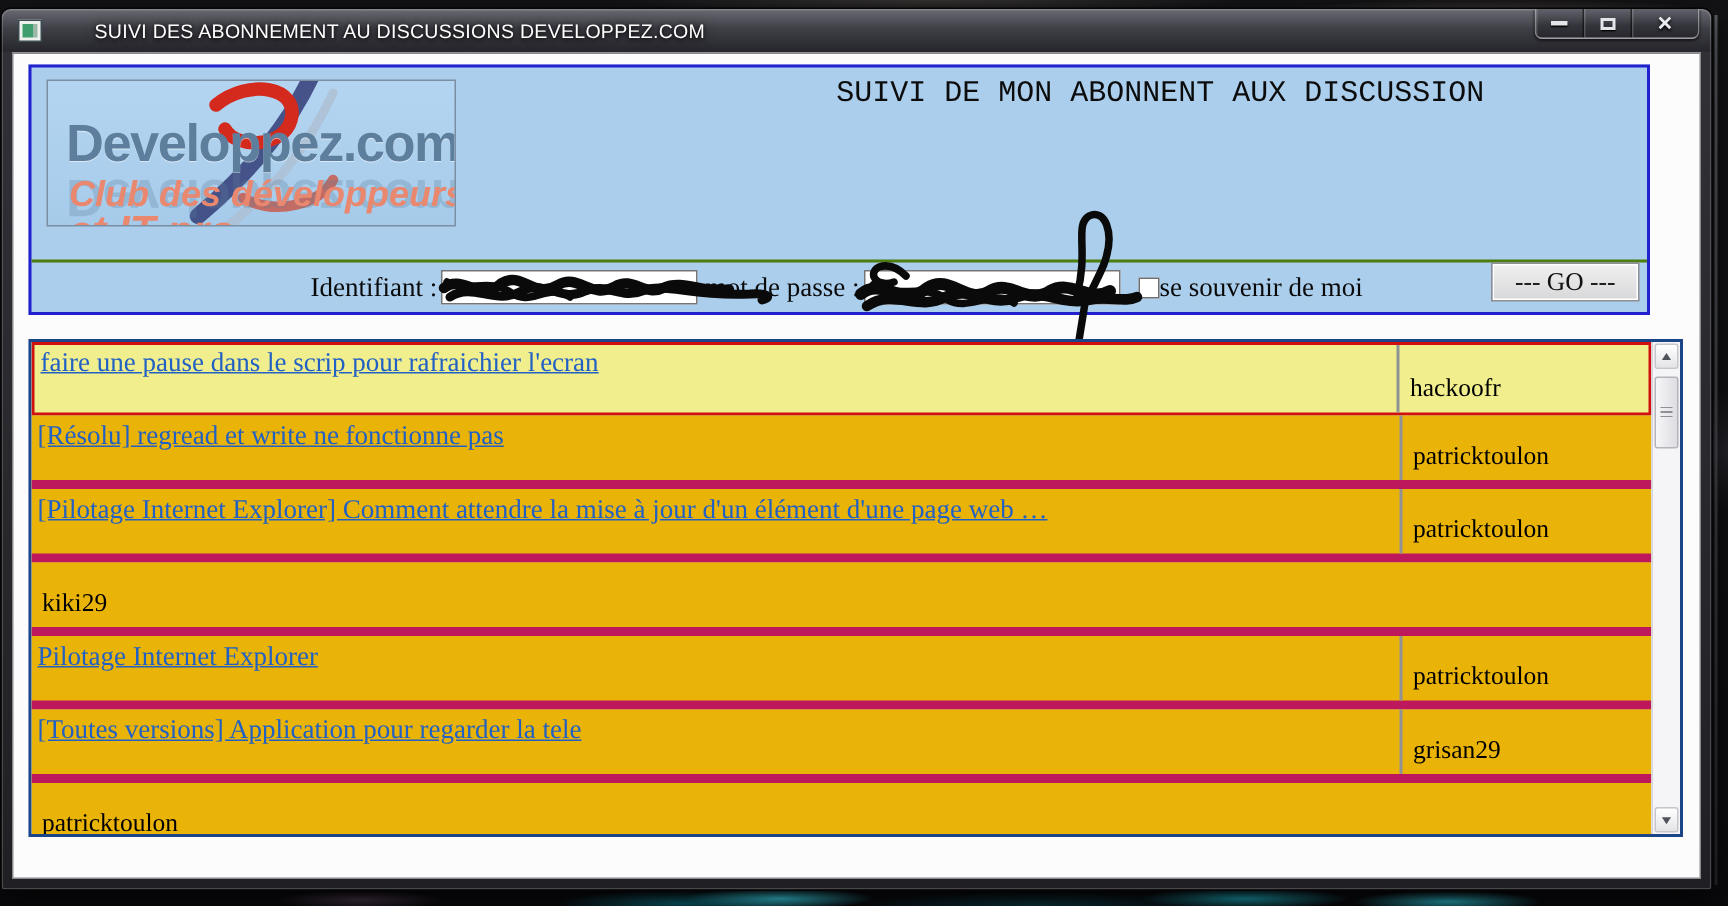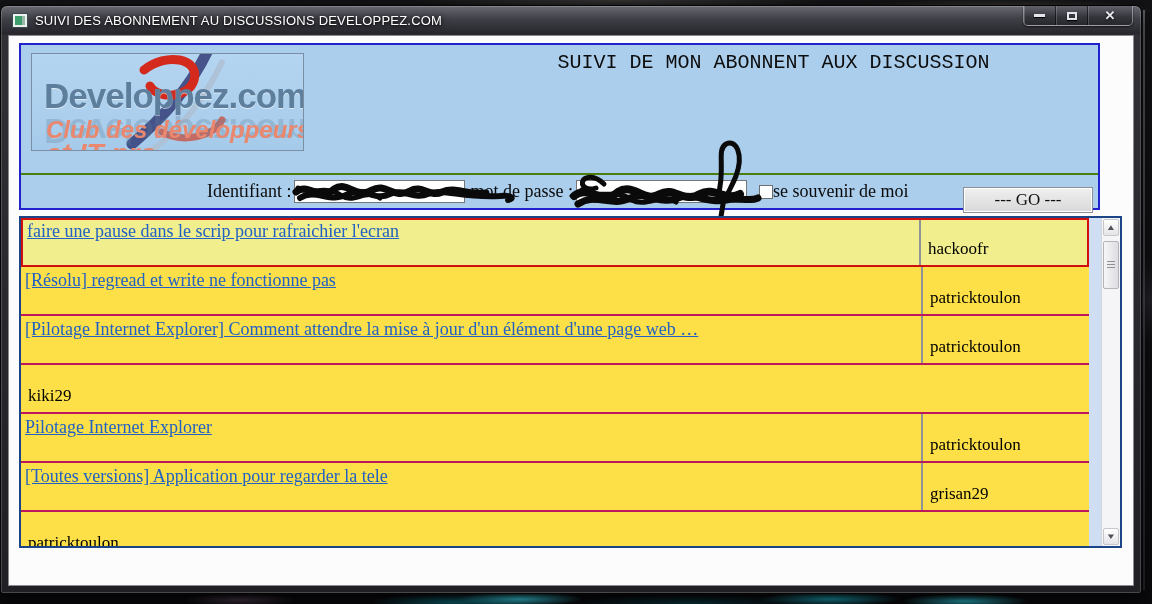--- a/index.html
+++ b/index.html
@@ -26,21 +26,21 @@
 
   
   .window {
     position:absolute; left:0px; top:5px; width:1142px; height:589px;
     border:1px solid #050506; border-radius:7px 7px 3px 3px;
     padding:29px 7px 7px 7px;
     background:linear-gradient(180deg,#6a6a72 0px,#3f3f47 13px,#26262c 28px,#303036 29px,#202024 100%);
     box-shadow:inset 0 0 0 1px rgba(255,255,255,.18), 0 8px 22px rgba(0,0,0,.7);
   }
   .titlebar { position:absolute; top:0; left:0; right:0; height:29px;
-    display:flex; align-items:center; padding-left:11px; }
+    display:flex; align-items:center; padding-left:11px;gap:28px; }
   .app-icon { width:16px; height:15px; margin-right:7px; background:#eef2ee;
     border:1px solid #3c4a52; position:relative; flex:0 0 auto; }
   .app-icon::before { content:""; position:absolute; left:2px; top:2px; width:7px; height:9px;
     background:#3f9e6e; }
   .app-icon::after { content:""; position:absolute; right:2px; top:2px; width:3px; height:9px;
     background:#9ab8a8; }
   .title-text { color:#ffffff; font-size:13px; letter-spacing:.2px;
     text-shadow:0 1px 3px rgba(0,0,0,.95), 0 0 8px rgba(0,0,0,.7); white-space:nowrap; }
 
   .win-controls { position:absolute; top:0; right:8px; display:flex; height:20px;
@@ -83,30 +83,30 @@
   .lbl-password { margin-left:5px; }
   .field-wrap { position:relative; margin-left:3px; }
   .login-input { width:171px; height:23px; background:#ffffff; border:1px solid #767676;
     font-family:"Liberation Serif",serif; font-size:16px; padding:0 3px; }
   .scribble { position:absolute; pointer-events:none; overflow:visible; }
   .scribble1 { left:-4px; top:-4px; }
   .scribble2 { left:-8px; top:-42px; }
   .remember-box { width:14px; height:14px; background:#fff; border:1px solid #6e6e6e;
     margin-left:12px; flex:0 0 auto; }
   .lbl-remember { margin-left:0; }
-  .go-button { position:absolute; right:5px; top:12px; width:130px; height:26px;
+  .go-button { position:absolute; right:5px; top:0; width:99px; height:26px;
     background:linear-gradient(#f0f0f0,#d8d8da); border:1px solid #8e8e93;
     box-shadow:inset 0 0 0 1px #ffffff; font-family:"Liberation Serif",serif;
     font-size:17px; color:#111; display:flex; align-items:center; justify-content:center; }
 
   
-  .table-wrap { position:absolute; left:10px; top:180px; width:1103px; height:332px;
-    border:2px solid #1c4587; background:#cfdef2; display:flex;gap:12px; }
+  .table-wrap { position:absolute; left:10px; top:190px; width:1103px; height:332px;
+    border:2px solid #1c4587; background:#cfdef2; display:flex; }
   .rows { flex:1; overflow:hidden; }
-  .row { height:49px; display:flex; background:#fde047; border-bottom:2px solid #be185d; }
+  .row { height:49px; display:flex; background:#eab308; border-bottom:6px solid #be185d; }
   .row.highlight { background:#f0ee8d; border:2px solid #d20f0f; }
   .cell-title { flex:1; padding:2px 2px 0 4px; border-right:2px solid #8f9396; overflow:hidden; }
   .row.highlight .cell-title { padding-top:0; }
   .thread-link { font-family:"Liberation Serif",serif; font-size:18px; color:#2160c4;
     text-decoration:underline; line-height:1.3; cursor:pointer; }
   .cell-author { width:166px; display:flex; align-items:flex-end;
     padding:2px 4px 6px 7px; font-family:"Liberation Serif",serif; font-size:17px; color:#000; }
 
   
   .scrollbar { width:19px; background:#f5f5f7; border-left:1px solid #d6d6da; position:relative; }

